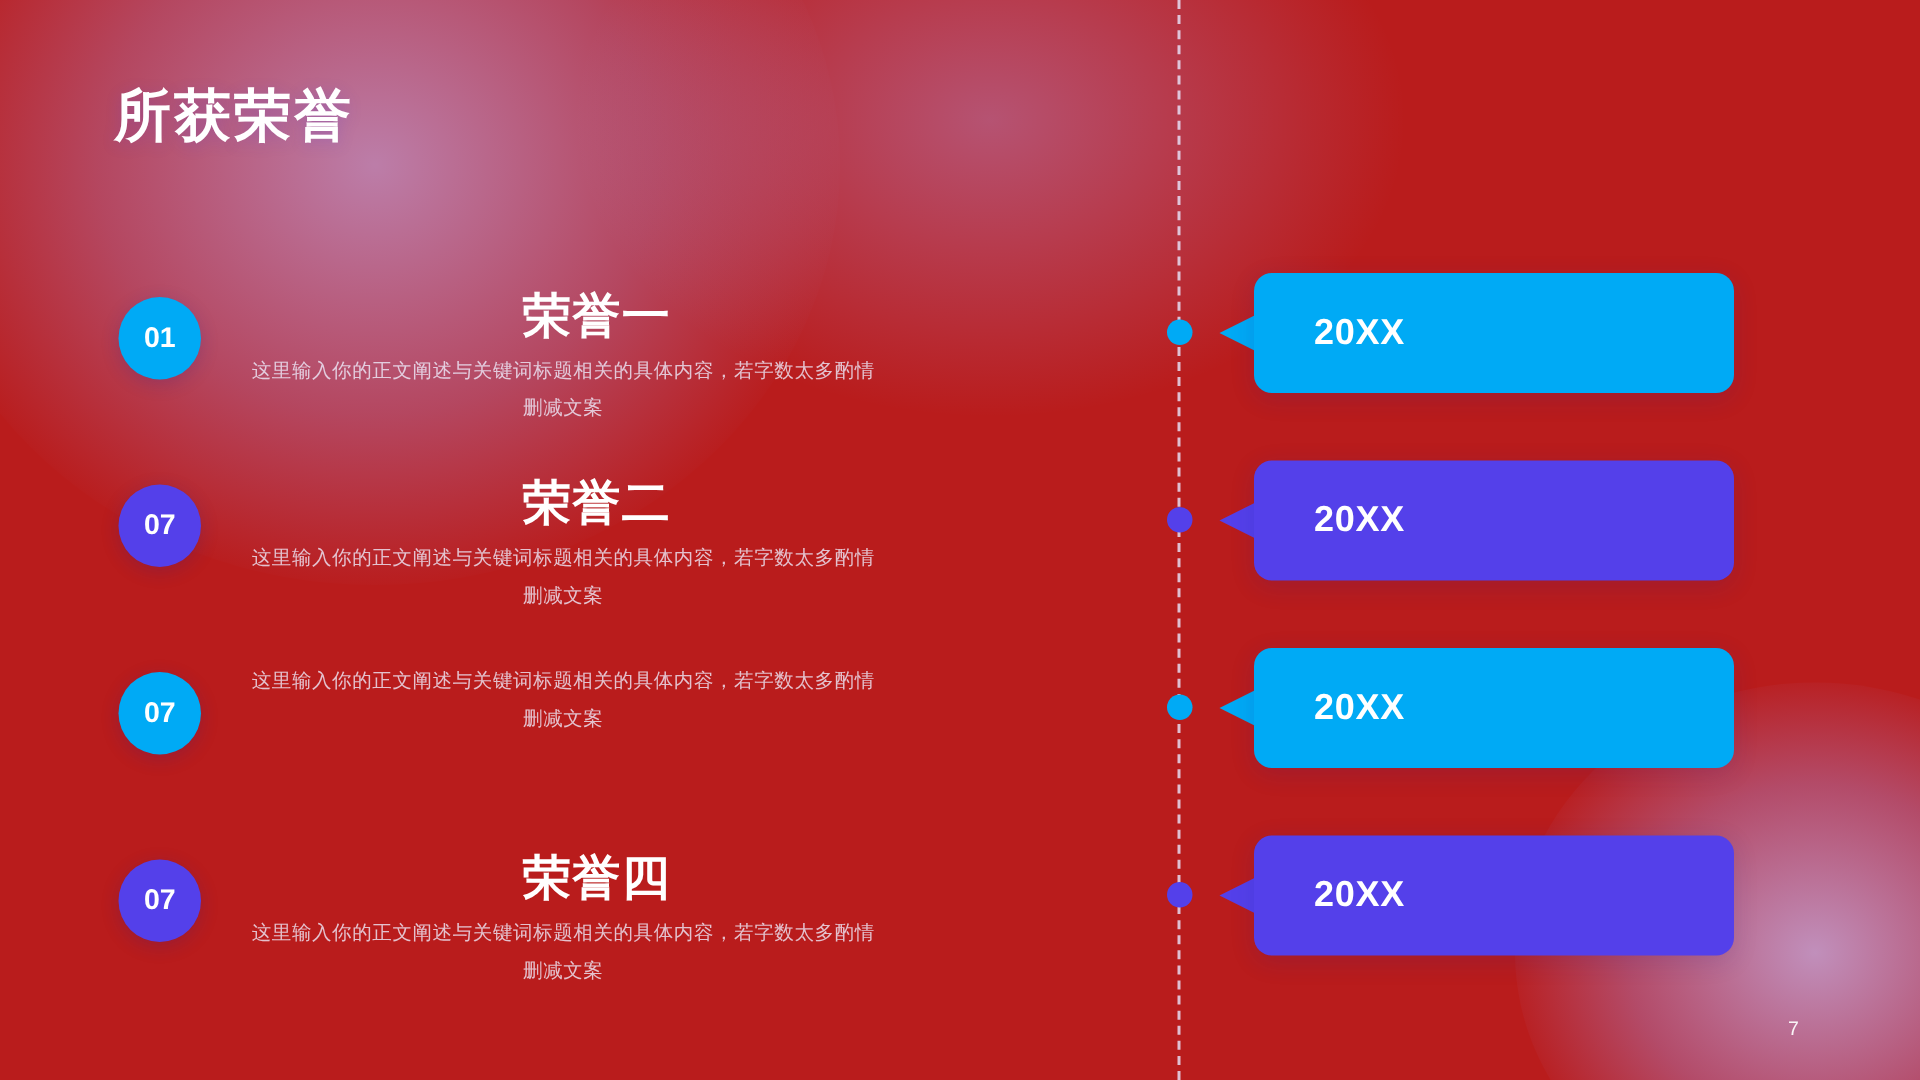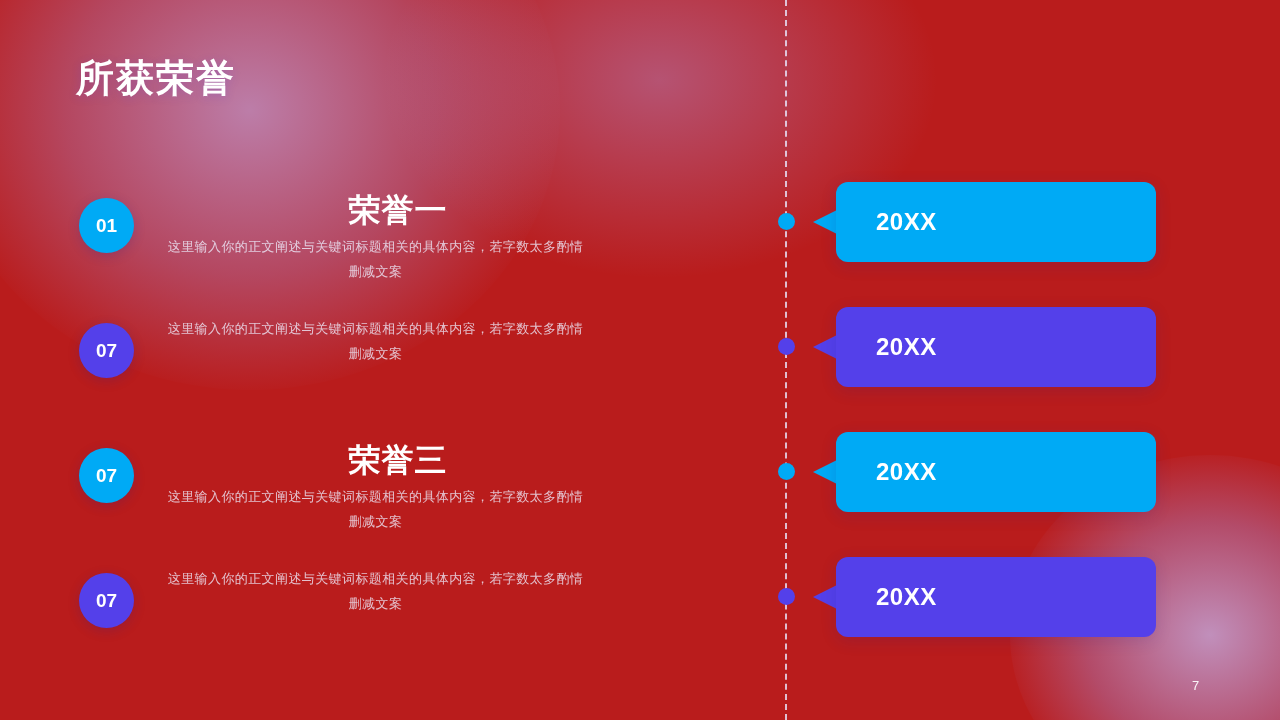--- a/index.html
+++ b/index.html
@@ -121,35 +121,36 @@
       <div class="badge cyan">01</div>
       <div class="honor-body">
         <div class="honor-title">荣誉一</div>
         <div class="honor-desc">这里输入你的正文阐述与关键词标题相关的具体内容，若字数太多酌情删减文案</div>
       </div>
     </div>
 
     <div class="honor-item" style="top:317px">
       <div class="badge indigo">07</div>
       <div class="honor-body">
+        <div class="honor-title">荣誉二</div>
         <div class="honor-desc">这里输入你的正文阐述与关键词标题相关的具体内容，若字数太多酌情删减文案</div>
       </div>
     </div>
 
     <div class="honor-item" style="top:442px">
       <div class="badge cyan">07</div>
       <div class="honor-body">
-        <div class="honor-title">荣誉三</div>
         <div class="honor-desc">这里输入你的正文阐述与关键词标题相关的具体内容，若字数太多酌情删减文案</div>
       </div>
     </div>
 
     <div class="honor-item" style="top:567px">
       <div class="badge indigo">07</div>
       <div class="honor-body">
+        <div class="honor-title">荣誉四</div>
         <div class="honor-desc">这里输入你的正文阐述与关键词标题相关的具体内容，若字数太多酌情删减文案</div>
       </div>
     </div>
 
   </div>
 
   <div class="right-col">
 
     <div class="year-row" style="top:182px">
       <div class="node-dot cyan"></div>

